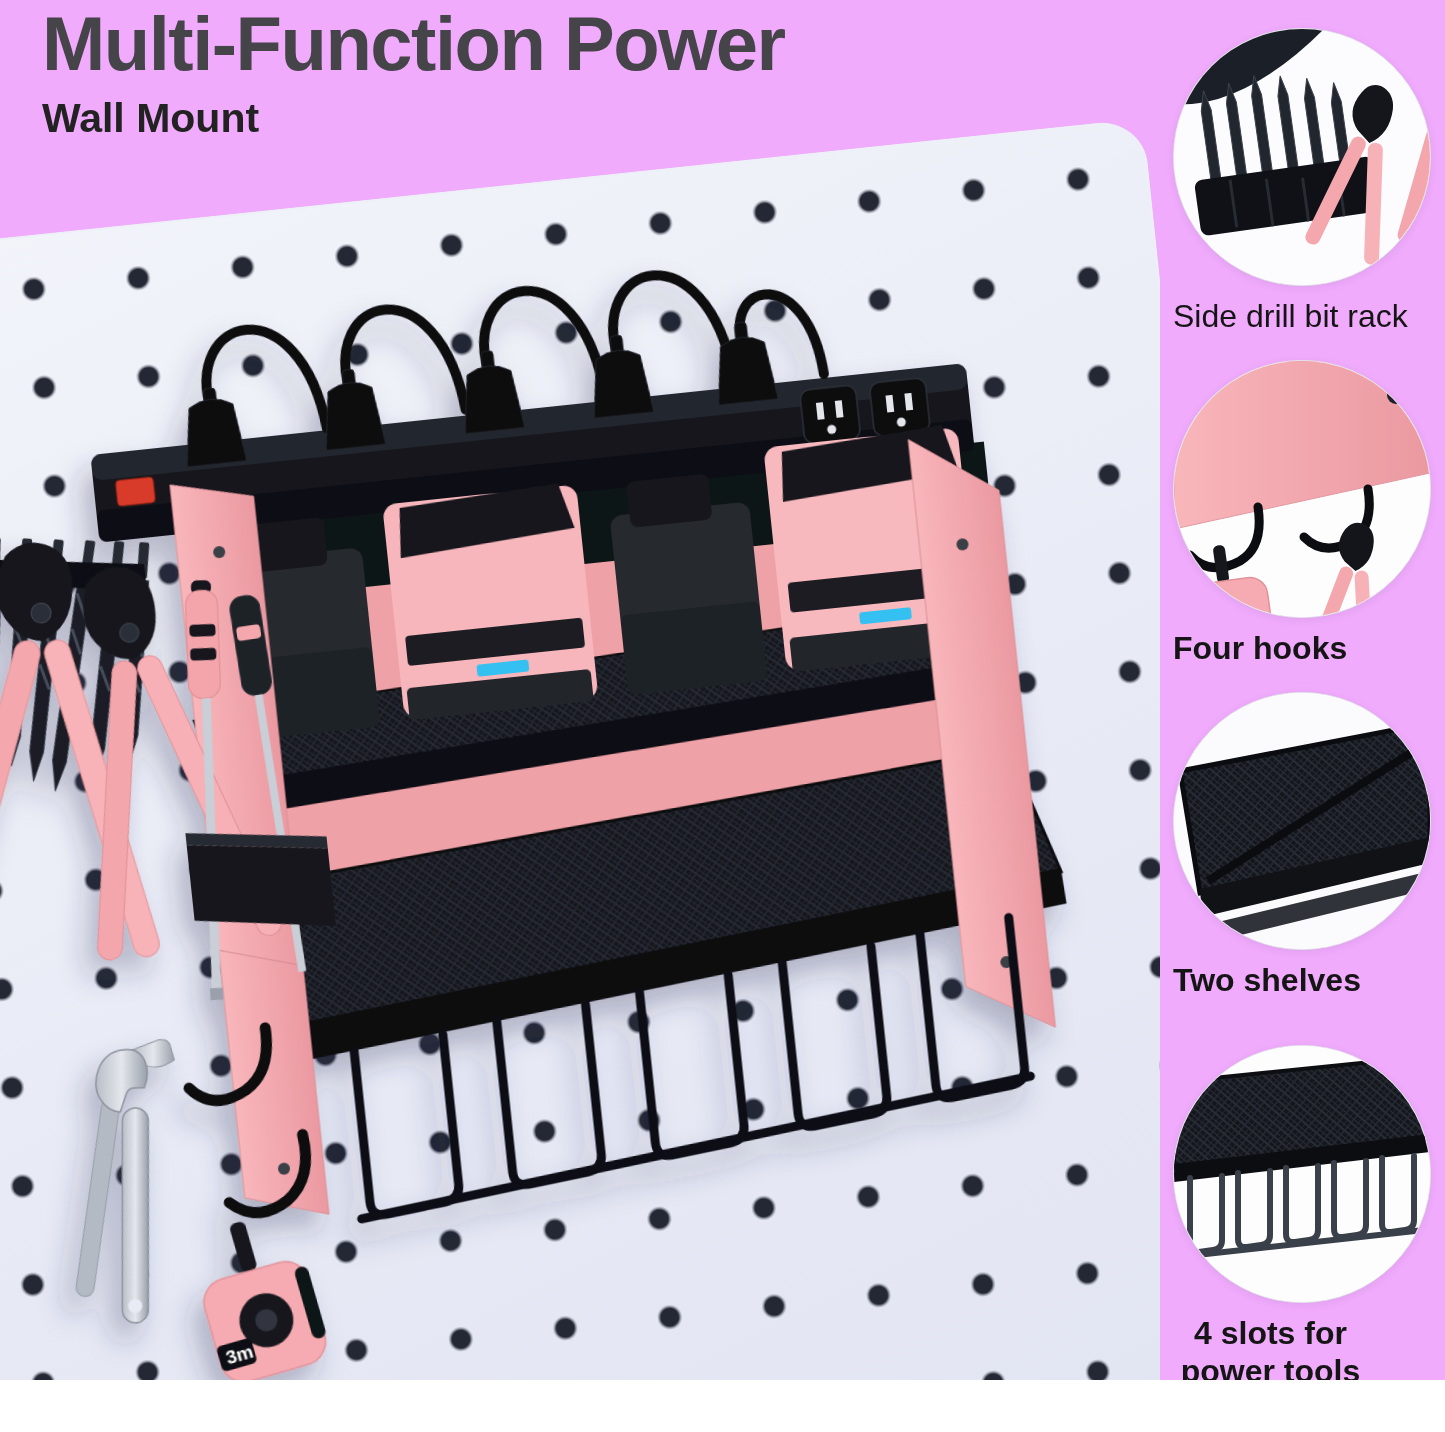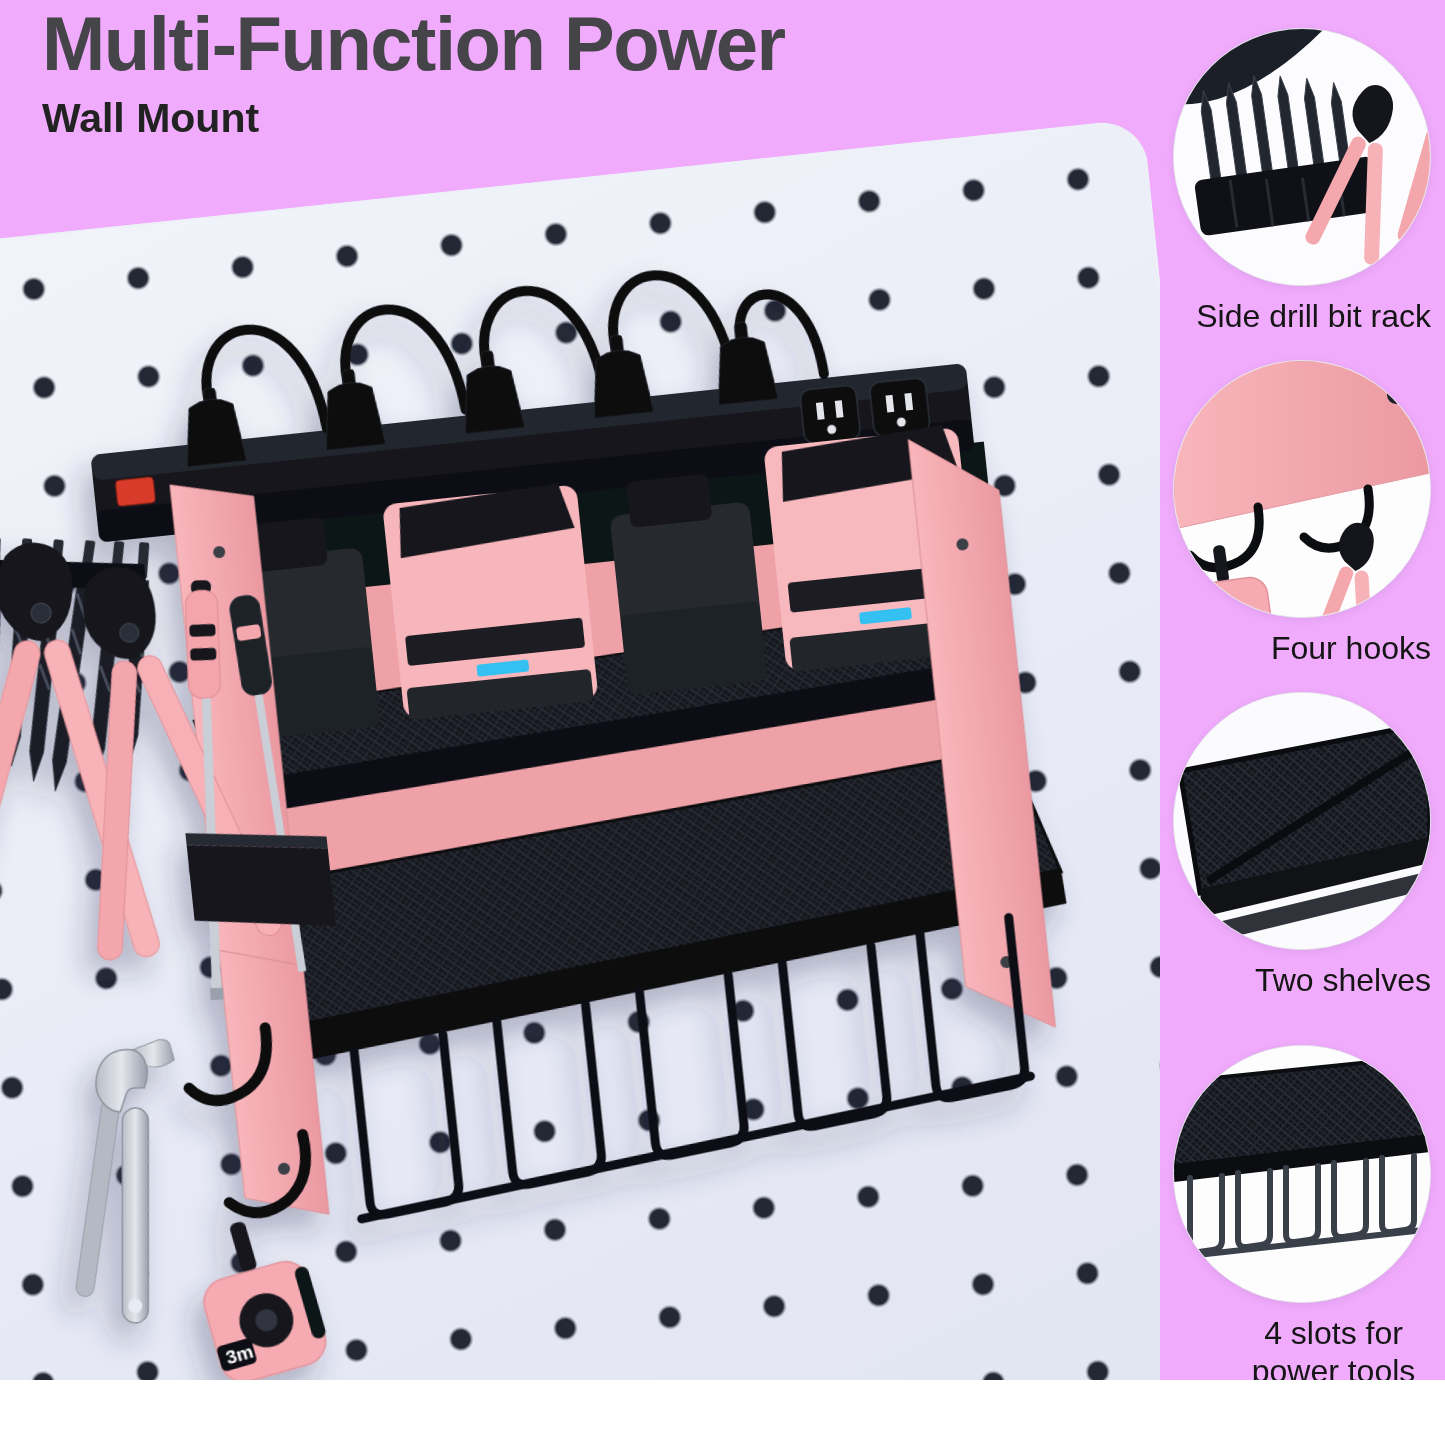--- a/index.html
+++ b/index.html
@@ -18,22 +18,22 @@
     box-shadow:inset 0 0 0 2px #eef0f8;}
   
   .header{position:absolute;left:42px;top:4px;z-index:3;}
   .title-line{font-size:76px;font-weight:800;letter-spacing:-1.5px;color:#454449;line-height:1.06;}
   .subtitle{font-size:41px;font-weight:700;color:#222;margin-top:10px;}
   
   .product{position:absolute;left:-20px;top:240px;width:1100px;height:1210px;z-index:2;overflow:visible;}
   
   .callouts{position:absolute;left:1162px;top:28px;width:280px;display:flex;
             flex-direction:column;align-items:center;z-index:3;}
-  .callout{display:flex;flex-direction:column;align-items:flex-end;}
-  .callout + .callout{margin-top:24px;}
+  .callout{display:flex;flex-direction:column;align-items:flex-start;}
+  .callout + .callout{margin-top:24px;font-weight:bold;}
   .callout:last-child{margin-top:46px;}
   .callout-circle{width:256px;height:256px;border-radius:50%;overflow:hidden;background:#fdfdfe;
                   border:1px solid #e3e3e8;box-shadow:0 2px 8px rgba(40,45,70,.08);}
   .callout-circle svg{display:block;width:100%;height:100%;}
   .callout-label{margin-top:12px;font-size:32px;color:#151515;text-align:center;
                  line-height:1.18;white-space:nowrap;}
   .callout:last-child .callout-label{white-space:normal;display:inline-block;max-width:195px;}
   svg{display:block;}
 </style>
 </head>

